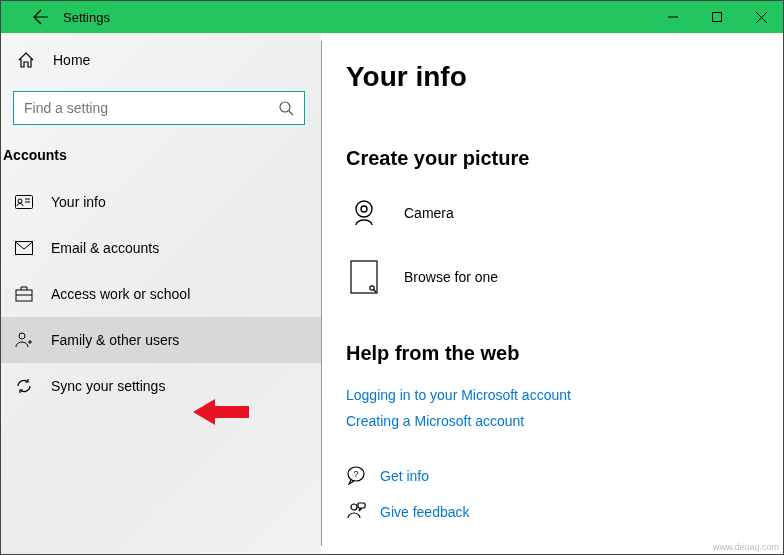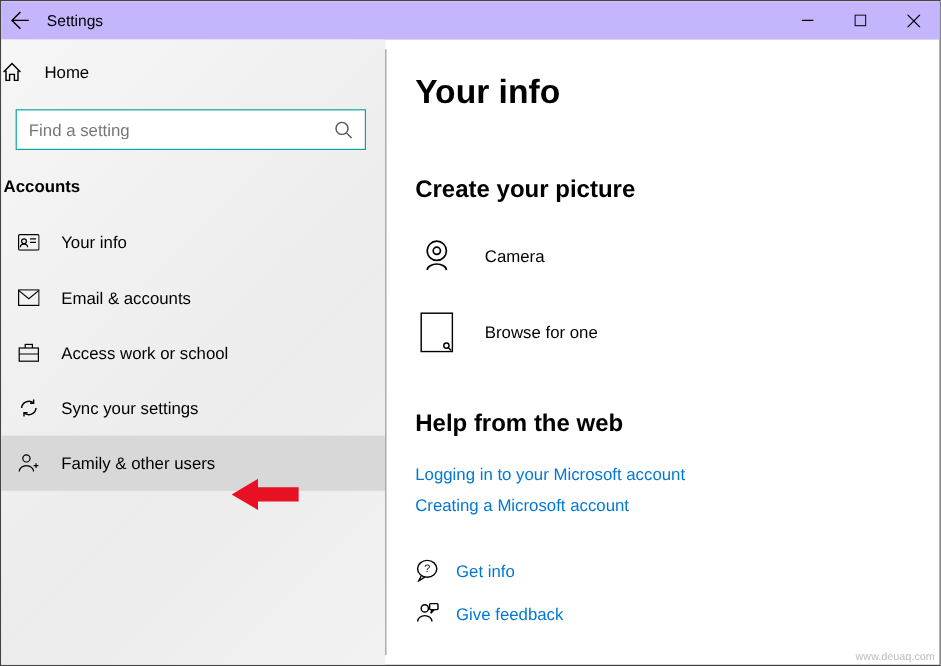--- a/index.html
+++ b/index.html
@@ -1,25 +1,25 @@
 <!DOCTYPE html>
 <html><head>
 <meta charset="utf-8">
 <style>
   * { box-sizing: border-box; margin: 0; padding: 0; }
   body { font-family: "Segoe UI", Arial, sans-serif; font-size: 14px; color: #000; background: #fff; }
   .window { width: 784px; height: 555px; border: 1px solid #444; position: relative; display: flex; flex-direction: column; overflow: hidden; }
-  .titlebar { height: 32px; display: flex; align-items: center; padding-left: 0; background: #c4b5fd; }
+  .titlebar { height: 32px; display: flex; align-items: center; padding-left: 24px; background: #22c55e; }
   .back-btn { width: 32px; height: 32px; display: flex; align-items: center; justify-content: center; cursor: pointer; }
   .title { font-size: 13px; margin-left: 6px; }
   .win-controls { margin-left: auto; display: flex; }
   .win-controls div { width: 44px; height: 32px; display: flex; align-items: center; justify-content: center; cursor: pointer; }
   .body { flex: 1; display: flex; min-height: 0; }
   .sidebar { width: 320px; background: linear-gradient(135deg, #f6f6f6 0%, #ececec 60%, #f2f2f2 100%); display: flex; flex-direction: column; padding-top: 4px; }
-  .home-row { display: flex; align-items: center; height: 42px; padding-left: 0; cursor: pointer; margin-top: 2px; }
+  .home-row { display: flex; align-items: center; height: 42px; padding-left: 16px; cursor: pointer; margin-top: 2px; }
   .home-row .lbl { margin-left: 18px; font-size: 14px; }
   .search-wrap { margin: 10px 16px 10px 12px; }
   .search { width: 100%; height: 34px; border: 1px solid #0aa59a; background: #fff; display: flex; align-items: center; padding: 0 10px; }
   .search input { flex: 1; border: none; outline: none; font-size: 14px; color: #0f172a; background: transparent; }
   .search input::placeholder { color: #777; }
   .cat-title { font-weight: 600; font-size: 14px; padding: 12px 0 16px 2px; }
   .nav-item { display: flex; align-items: center; height: 46px; padding-left: 14px; cursor: pointer; }
   .nav-item.selected { background: #d8d8d8; }
   .nav-item .lbl { margin-left: 18px; font-size: 14px; }
   .ico { width: 18px; height: 18px; display: flex; align-items: center; justify-content: center; }
@@ -122,40 +122,40 @@
         <span class="ico">
             <svg width="18" height="16" viewBox="0 0 18 16">
               <rect x="1" y="4" width="16" height="11" stroke="#000" fill="none"></rect>
               <path d="M6 4 V1 H12 V4" stroke="#000" fill="none"></path>
               <line x1="1" y1="9" x2="17" y2="9" stroke="#000"></line>
             </svg>
           </span>
         <span class="lbl">Access work or school</span>
       </div>
 
-      <div class="nav-item">
-        <span class="ico">
-            <svg width="18" height="18" viewBox="0 0 18 18">
-              <path d="M3 9a6 6 0 0 1 10-4 M15 9a6 6 0 0 1-10 4" stroke="#000" fill="none" stroke-width="1.2"></path>
-              <path d="M13 2v3h-3 M5 16v-3h3" stroke="#000" fill="none" stroke-width="1.2"></path>
-            </svg>
-          </span>
-        <span class="lbl">Sync your settings</span>
-      </div>
-
       <div class="nav-item selected">
         <span class="ico">
             <svg width="18" height="18" viewBox="0 0 18 18">
               <circle cx="7" cy="5" r="3" stroke="#000" fill="none"></circle>
               <path d="M1 16c0-3 3-5 6-5s6 2 6 5" stroke="#000" fill="none"></path>
               <line x1="13" y1="11" x2="17" y2="11" stroke="#000"></line>
               <line x1="15" y1="9" x2="15" y2="13" stroke="#000"></line>
             </svg>
           </span>
         <span class="lbl">Family &amp; other users</span>
+      </div>
+
+      <div class="nav-item">
+        <span class="ico">
+            <svg width="18" height="18" viewBox="0 0 18 18">
+              <path d="M3 9a6 6 0 0 1 10-4 M15 9a6 6 0 0 1-10 4" stroke="#000" fill="none" stroke-width="1.2"></path>
+              <path d="M13 2v3h-3 M5 16v-3h3" stroke="#000" fill="none" stroke-width="1.2"></path>
+            </svg>
+          </span>
+        <span class="lbl">Sync your settings</span>
       </div>
 
     </div>
 
     <div class="divider"></div>
 
     <div class="main">
       <h1>Your info</h1>
 
       <h2>Create your picture</h2>

